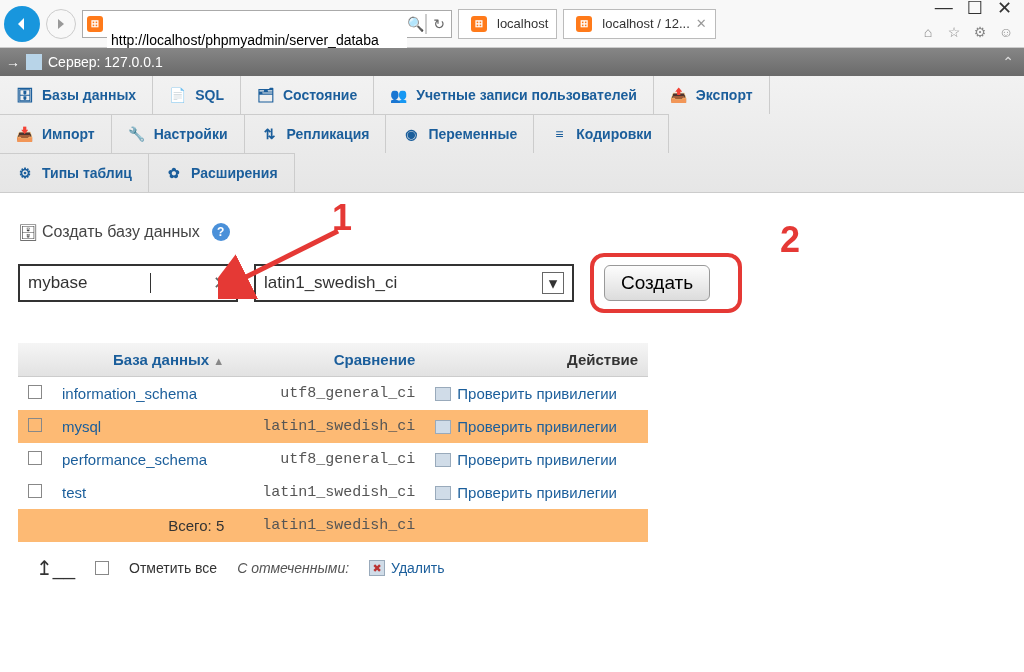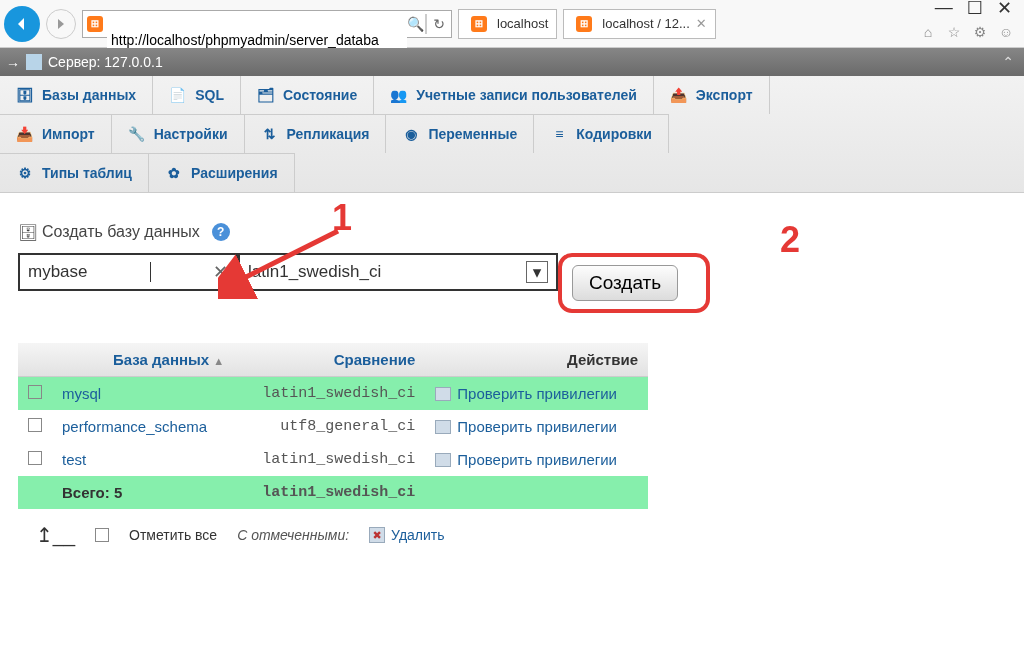--- a/index.html
+++ b/index.html
@@ -35,48 +35,48 @@
   .nav-item.row2 { border-top:1px solid #ccc;}
   .nav-icon { width:18px; height:18px; display:flex; align-items:center; justify-content:center; font-size:14px;}
   
   
   .content { padding: 30px 18px; position:relative;}
   .create-row { display:flex; align-items:center; gap:12px; margin-bottom:12px;}
   .create-label { font-size:16px; color:#444; display:flex; align-items:center; gap:6px;}
   .db-add-icon { width:18px; height:18px; }
   .help-icon { width:18px; height:18px; border-radius:50%; background:#4a90d9; color:#fff; display:flex; align-items:center; justify-content:center; font-size:12px; font-weight:bold;}
   
-  .form-row { display:flex; gap:0; align-items:flex-start; margin-bottom:30px;}
+  .form-row { display:flex; gap:16px; align-items:center; margin-bottom:30px;}
   .text-input { border:2px solid #333; height:38px; width:220px; padding:0 8px; font-size:17px; display:flex; align-items:center; justify-content:space-between;}
   .text-input .clear-x { color:#666; font-size:18px; cursor:pointer;}
   .select-input { border:2px solid #333; height:38px; width:320px; padding:0 8px; font-size:17px; display:flex; align-items:center; justify-content:space-between; background:#fff;}
   .select-chevron { border:1px solid #666; width:22px; height:22px; display:flex; align-items:center; justify-content:center;}
   .create-btn-wrap { border:4px solid #e53935; border-radius:14px; padding:8px 28px 8px 10px;}
   .create-btn { background:linear-gradient(#fdfdfd,#dcdcdc); border:1px solid #999; border-radius:6px; padding:6px 16px; font-size:19px; cursor:pointer;}
   
   
   .anno { position:absolute; color:#e53935; font-size:36px; font-weight:bold; }
   .anno1 { left:332px; top:4px;}
   .anno2 { left:780px; top:26px;}
   .arrow-svg { position:absolute; left:218px; top:28px; }
   
   
   table.dblist { border-collapse:collapse; width:630px;}
   table.dblist th { background:linear-gradient(#f5f5f5,#e2e2e2); text-align:right; padding:8px 10px; border-bottom:1px solid #ccc; font-size:15px;}
   table.dblist th.link { color:#1b5e9b;}
   table.dblist td { padding:8px 10px; font-size:15px;}
   table.dblist tr.odd { background:#fff;}
-  table.dblist tr.even { background:#86efac;}
+  table.dblist tr.even { background:#fdba74;}
   .mono { font-family:"Courier New",monospace; color:#555; text-align:right;}
   .link { color:#1b5e9b; }
   .action { display:flex; align-items:center; gap:6px;}
   .priv-icon { width:16px; height:14px; background:#d0dce8; border:1px solid #9ab; display:inline-block;}
   .cb { width:14px; height:14px; border:1px solid #888; display:inline-block;}
   .sort-arrow { color:#888; font-size:11px;}
-  .totals td { font-weight:bold;}
+  .totals td { font-weight:normal;text-align:right;}
   
   
   .footer-row { display:flex; align-items:center; gap:20px; padding:14px 18px;}
   .up-arrow { font-size:20px;}
   .delete-link { color:#1b5e9b; display:flex; align-items:center; gap:6px;}
   .del-icon { width:16px; height:16px; background:#d0dce8; border:1px solid #9ab; color:#b33; display:flex; align-items:center; justify-content:center; font-size:11px;}
 </style>
 </head>
 <body>
 
@@ -219,20 +219,31 @@
   <table class="dblist">
     <thead>
       <tr>
         <th style="width:28px;"></th>
         <th class="link"><span>База данных</span> <span class="sort-arrow">▲</span></th>
         <th class="link">Сравнение</th>
         <th>Действие</th>
       </tr>
     </thead>
     <tbody id="db-rows">
+        <tr class="odd">
+          <td><span class="cb"></span></td>
+          <td><a class="link">information_schema</a></td>
+          <td class="mono">utf8_general_ci</td>
+          <td>
+            <span class="action">
+              <span class="priv-icon"></span>
+              <a class="link">Проверить привилегии</a>
+            </span>
+          </td>
+        </tr>
         <tr class="even">
           <td><span class="cb"></span></td>
           <td><a class="link">mysql</a></td>
           <td class="mono">latin1_swedish_ci</td>
           <td>
             <span class="action">
               <span class="priv-icon"></span>
               <a class="link">Проверить привилегии</a>
             </span>
           </td>

